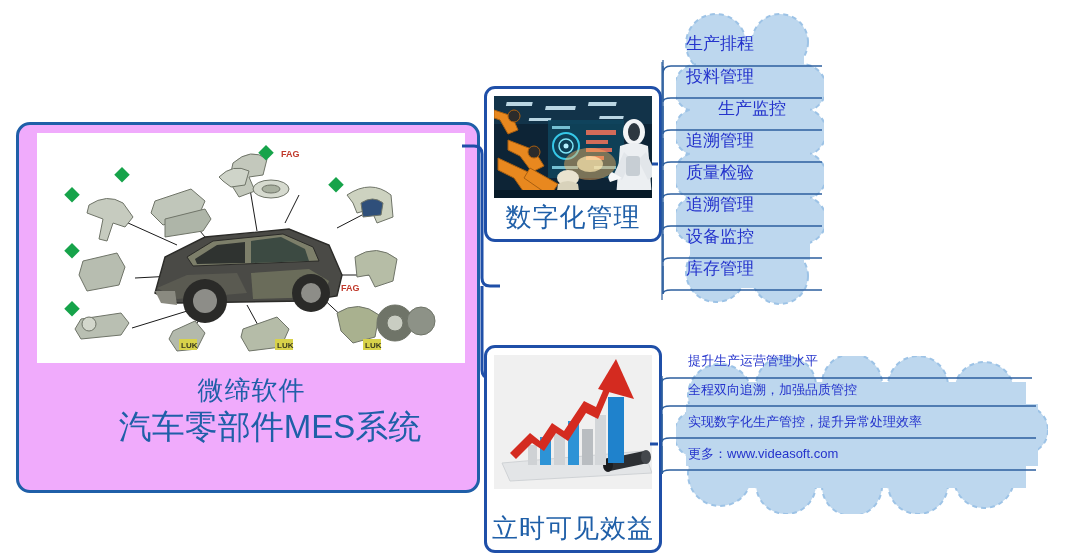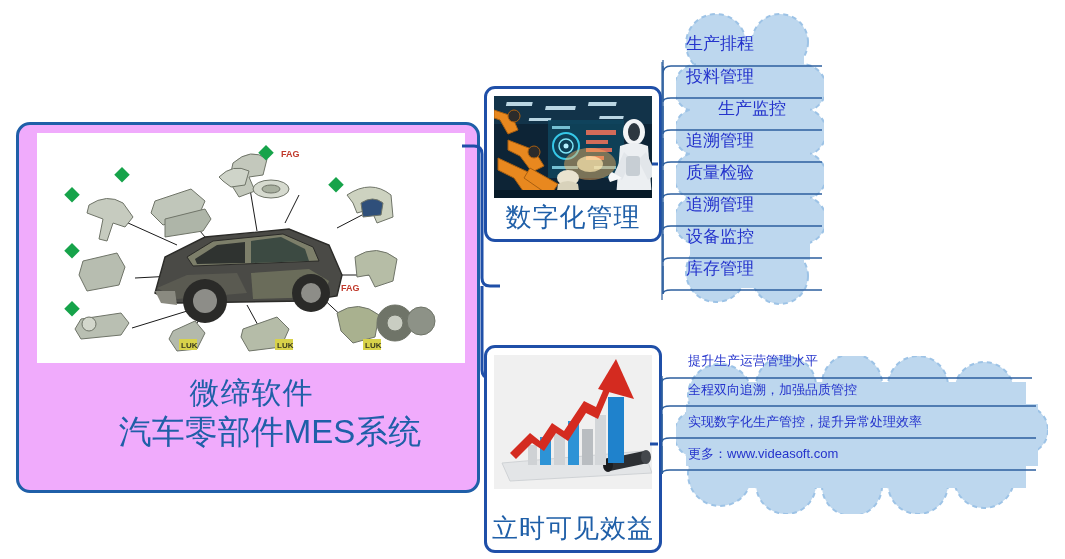--- a/index.html
+++ b/index.html
@@ -25,21 +25,21 @@
     position:absolute; left:18px; top:8px;
     width:428px; height:230px;
   }
   .main-title {
     position:absolute;
     left:0; right:0; top:250px;
     text-align:center;
     color:#1f5fa8;
     line-height:1.22;
   }
-  .main-title .l1 { font-size:30px; letter-spacing:1px;padding-left:7px; }
+  .main-title .l1 { font-size:26px; letter-spacing:1px;padding-left:7px; }
   .main-title .l2 { font-size:33px; letter-spacing:0px;padding-left:44px; }
 
   
   .feature-box {
     position:absolute;
     border:3px solid #1f4fa8;
     border-radius:11px;
     background:#ffffff;
   }
   #feature-digital { left:484px; top:86px; width:178px; height:156px; }

